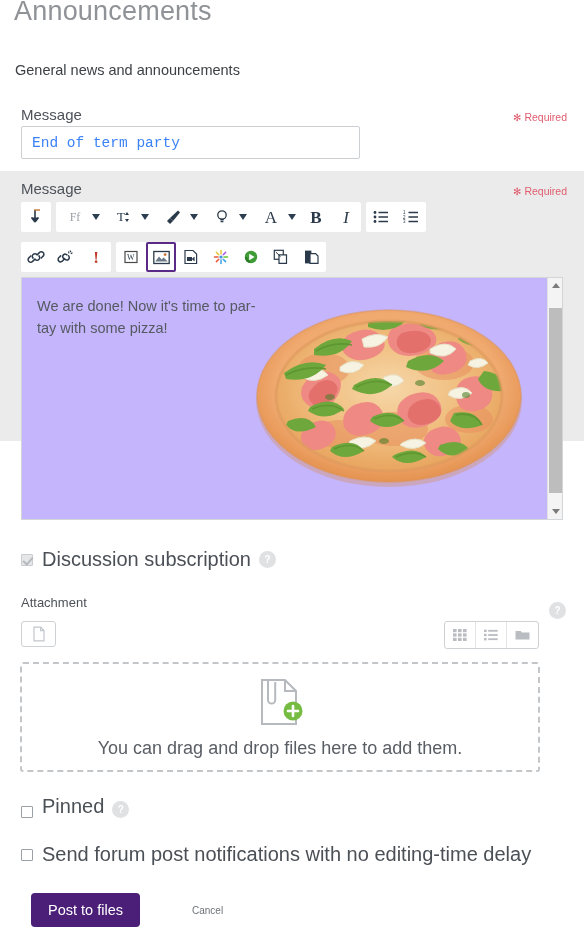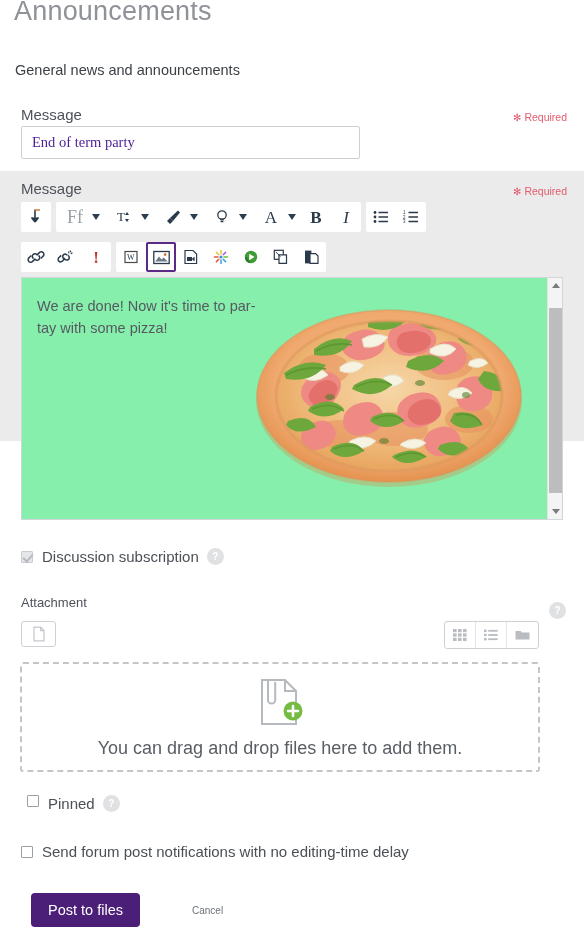--- a/index.html
+++ b/index.html
@@ -33,22 +33,22 @@
     color: #e05c6e;
     margin-left: 31px;
   }
   .required .req-star { font-size: 10px; margin-right: 3px; }
   .required-subject { position: absolute; right: 17px; top: 111px; }
 
   .subject-input {
     position: absolute; left: 21px; top: 126px;
     width: 339px; height: 33px;
     border: 1px solid #cdd0d3; border-radius: 2px;
-    background: #fff; font-size: 14.5px; color: #4c1d95;
-    padding: 8px 10px; font-family: Liberation Serif, serif;
+    background: #fff; font-size: 14.5px; color: #3b82f6;
+    padding: 8px 10px; font-family: Liberation Mono, monospace;
   }
 
   
   .message-block {
     position: absolute; left: 0; top: 171px;
     width: 584px; height: 270px;
     background: #ebebeb;
   }
   .message-label {
     position: absolute; left: 21px; top: 9px;
@@ -77,21 +77,21 @@
     width: 0; height: 0; border-left: 4.5px solid transparent;
     border-right: 4.5px solid transparent; border-top: 6px solid #2c3e50;
     margin-left: -2px; margin-right: 5px; cursor: pointer;
   }
   .glyph { font-size: 14px; color: #2b3a4a; line-height: 1; }
 
   
   .editor-area {
     position: absolute; left: 21px; top: 106px;
     width: 542px; height: 243px;
-    background: #86efac; border: 1px solid #d3d6d9;
+    background: #c4b5fd; border: 1px solid #d3d6d9;
     overflow: hidden;
   }
   .editor-text {
     position: absolute; left: 15px; top: 17px;
     width: 220px;
     font-size: 14.5px; color: #555a60; line-height: 22px;
   }
   .pizza-wrap {
     position: absolute; left: 222px; top: 21px;
     width: 290px; height: 190px;
@@ -126,21 +126,21 @@
     width: 12px; height: 12px; border: 1px solid #9aa0a6;
     background: #fff; border-radius: 1px; display: inline-block;
     position: relative; cursor: pointer; flex: none;
   }
   .cbx.disabled { border-color: #c9ccd0; background: #e4e6e8; }
   .cbx.disabled::after {
     content: ""; position: absolute; left: 3px; top: 0px;
     width: 4px; height: 8px; border: solid #b6babe;
     border-width: 0 2px 2px 0; transform: rotate(42deg);
   }
-  .cbx-text { margin-left: 9px; font-size: 15px; color: #4b5056; }
+  .cbx-text { margin-left: 9px; font-size: 20px; color: #4b5056; }
   .helpbtn {
     width: 17px; height: 17px; border-radius: 50%;
     background: #dfe1e3; color: #fff; font-size: 10px;
     display: inline-flex; align-items: center; justify-content: center;
     margin-left: 8px; cursor: pointer; flex: none; font-weight: bold;
   }
 
   
   .attach-label {
     position: absolute; left: 21px; top: 595px;
@@ -171,21 +171,21 @@
     border: 2px dashed #c3c6c9; border-radius: 3px;
     background: #fff;
     display: flex; flex-direction: column;
     align-items: center; justify-content: center;
     cursor: pointer;
   }
   .dz-text {
     margin-top: 10px; font-size: 18px; color: #595e64;
   }
 
-  .row-pinned { position: absolute; left: 21px; top: 795px; display: flex; align-items: flex-start; margin-left: 6px; }
+  .row-pinned { position: absolute; left: 21px; top: 795px; display: flex; align-items: flex-end; }
   .row-notify { position: absolute; left: 21px; top: 843px; display: flex; align-items: center; }
 
   .btn-post {
     position: absolute; left: 31px; top: 893px;
     background: #4b1e78; color: #fff; border: none; border-radius: 4px;
     padding: 0 17px; height: 34px; font-size: 14.5px; cursor: pointer;
     font-family: "Liberation Sans", sans-serif;
   }
   .btn-cancel {
     position: absolute; left: 186px; top: 893px;
@@ -217,21 +217,21 @@
       <div class="tb-btn">
         <svg width="14" height="16" viewBox="0 0 14 16">
             <path d="M6 1 L6 10 M6 13 L2.5 8.5 M6 13 L9.5 8.5" stroke="#2b3a4a" stroke-width="1.6" fill="none"></path>
             <path d="M6 13 L2.6 8.6 L9.4 8.6 Z" fill="#2b3a4a"></path>
             <path d="M5 1 L11 1" stroke="#c0763a" stroke-width="1.4"></path>
           </svg>
       </div>
     </div>
     <div class="tb-group">
       <div class="tb-btn wide">
-          <span class="glyph" style="color:#9ba0a5;font-family:'Liberation Serif',serif;font-size:18px;">Ff</span>
+          <span class="glyph" style="color:#9ba0a5;font-family:'Liberation Serif',serif;font-size:12px;">Ff</span>
         </div>
       <div class="tb-caret"></div>
       <div class="tb-btn wide">
         <svg width="16" height="16" viewBox="0 0 16 16">
             <text x="1" y="12" font-family="Liberation Serif, serif" font-size="13" fill="#2b3a4a">T</text>
             <path d="M11 3 L13 6 L9 6 Z" fill="#2b3a4a"></path>
             <path d="M11 13 L13 10 L9 10 Z" fill="#2b3a4a"></path>
           </svg>
       </div>
       <div class="tb-caret"></div>

